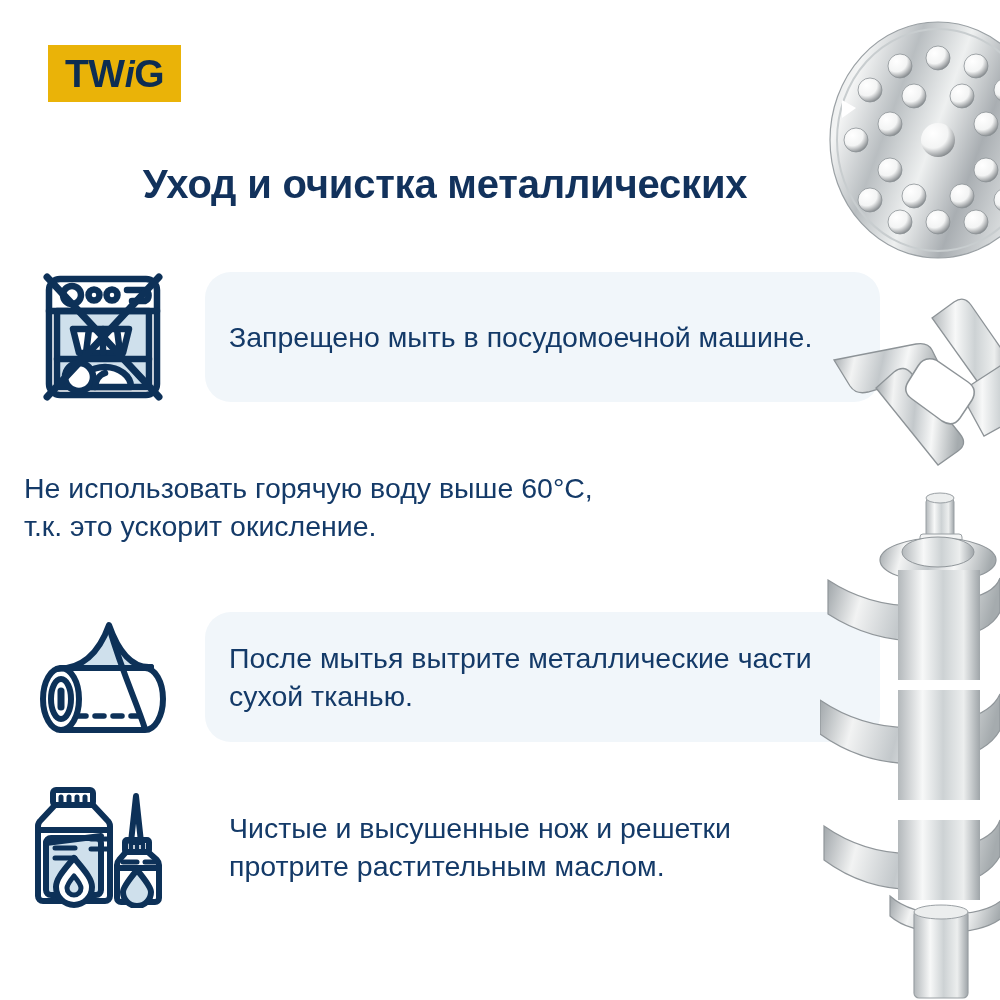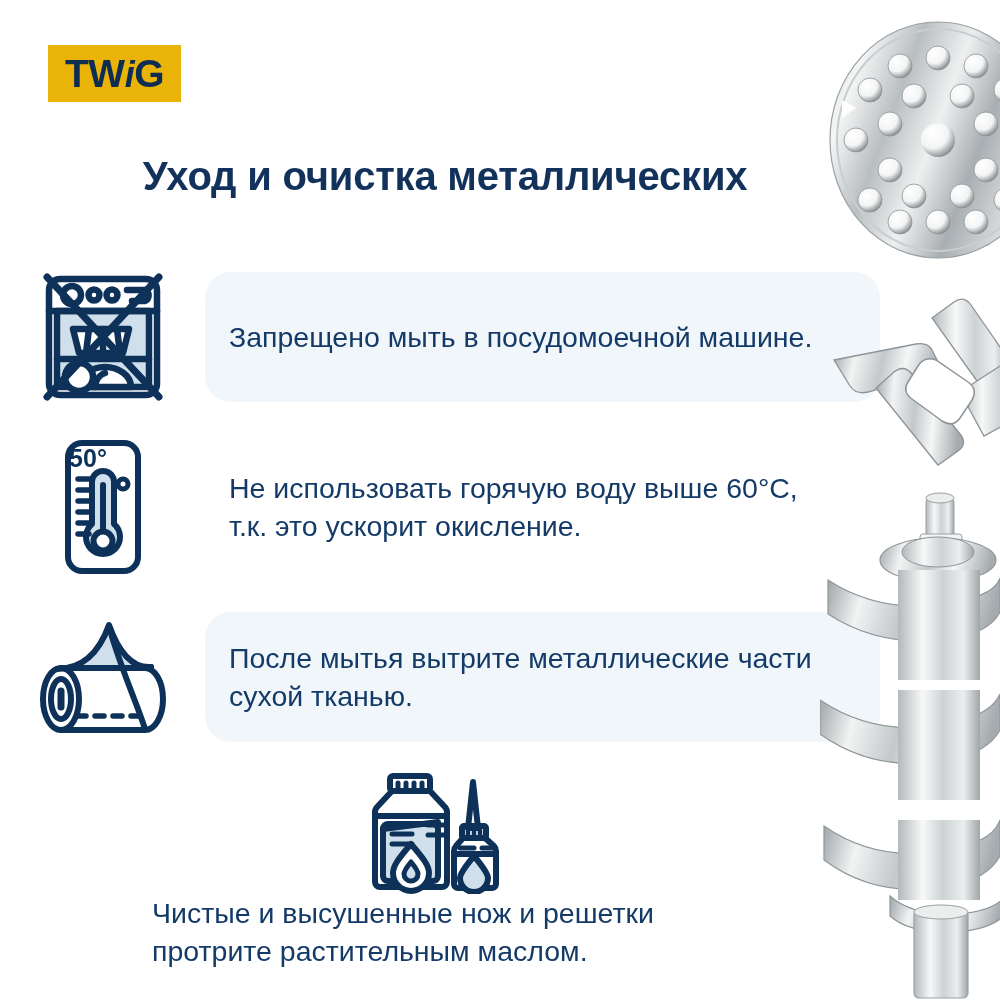--- a/index.html
+++ b/index.html
@@ -36,21 +36,21 @@
   }
   #logo-text .it {
     font-style: italic;
     font-size: 36px;
   }
 
   
   #page-title {
     position: absolute;
     left: 40px;
-    top: 124px;
+    top: 132px;
     width: 810px;
     text-align: center;
     color: #12325c;
     font-size: 40px;
     font-weight: bold;
     line-height: 1.25;
     letter-spacing: -0.2px;
   }
 
   
@@ -58,21 +58,21 @@
     position: absolute;
     left: 0;
     width: 880px;
     height: 150px;
     display: flex;
     align-items: center;
   }
   #row-1 { top: 262px; }
   #row-2 { top: 432px; }
   #row-3 { top: 602px; }
-  #row-4 { top: 772px; flex-direction: column; }
+  #row-4 { top: 772px; }
 
   .icon-cell {
     width: 205px;
     min-width: 205px;
     height: 150px;
     display: flex;
     align-items: center;
     justify-content: center;
   }
 
@@ -143,40 +143,20 @@
         <line x1="120" y1="10" x2="8" y2="130"></line>
       </g>
     </svg>
   </div>
   <div class="text-card filled">
     <div class="card-text">Запрещено мыть в посудомоечной машине.</div>
   </div>
 </div>
 
 <div class="row" id="row-2">
-  <div class="icon-cell">
-    <svg width="96" height="140" viewBox="0 0 96 140">
-      <g fill="none" stroke="#0d3158" stroke-width="6" stroke-linecap="round" stroke-linejoin="round">
-        <rect x="13" y="6" width="70" height="128" rx="14"></rect>
-        <path d="M48 34 a11 11 0 0 1 11 11 v42 a17 17 0 1 1 -22 0 v-42 a11 11 0 0 1 11 -11 z" fill="#cfe0ec"></path>
-        <circle cx="48" cy="104" r="9.5" fill="#ffffff"></circle>
-        <line x1="48" y1="48" x2="48" y2="92"></line>
-        <g stroke-width="5.5">
-          <line x1="23" y1="42" x2="34" y2="42"></line>
-          <line x1="23" y1="53" x2="34" y2="53"></line>
-          <line x1="23" y1="64" x2="34" y2="64"></line>
-          <line x1="23" y1="75" x2="34" y2="75"></line>
-          <line x1="23" y1="86" x2="34" y2="86"></line>
-          <line x1="23" y1="97" x2="34" y2="97"></line>
-        </g>
-        <circle cx="68" cy="47" r="5" stroke-width="5"></circle>
-      </g>
-      <text x="33" y="30" font-family="Liberation Sans, sans-serif" font-size="25" font-weight="bold" fill="#0d3158" text-anchor="middle">50°</text>
-    </svg>
-  </div>
   <div class="text-card plain">
     <div class="card-text">Не использовать горячую воду выше 60°C, т.к. это ускорит окисление.</div>
   </div>
 </div>
 
 <div class="row" id="row-3">
   <div class="icon-cell">
     <svg width="132" height="120" viewBox="0 0 132 120">
       <g fill="none" stroke="#0d3158" stroke-width="6" stroke-linecap="round" stroke-linejoin="round">
         <path d="M22 53 C44 53 60 40 72 10 C84 42 98 52 112 51" fill="#cfe0ec" stroke="none"></path>

